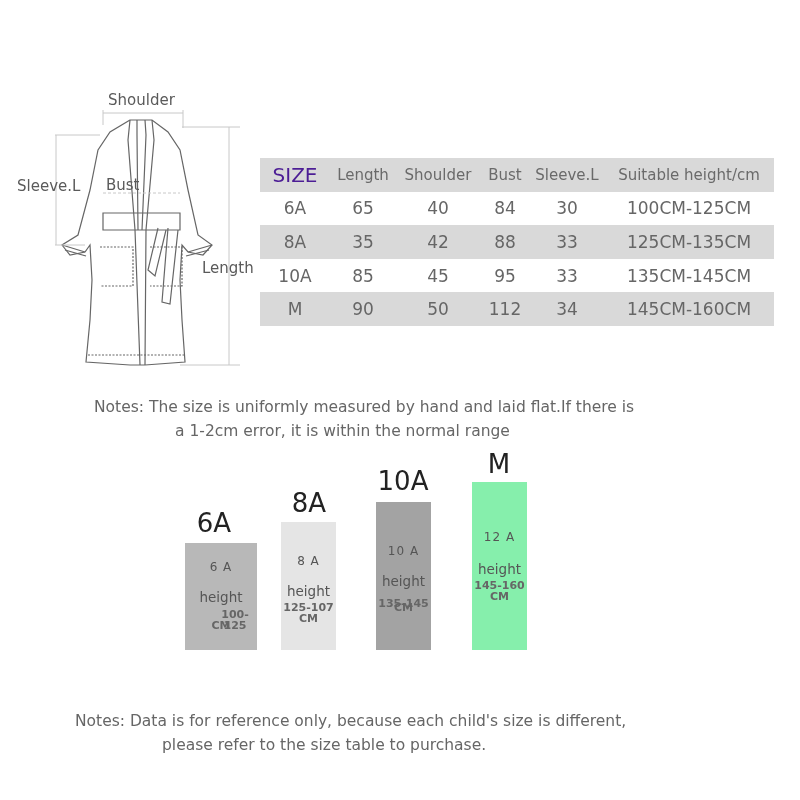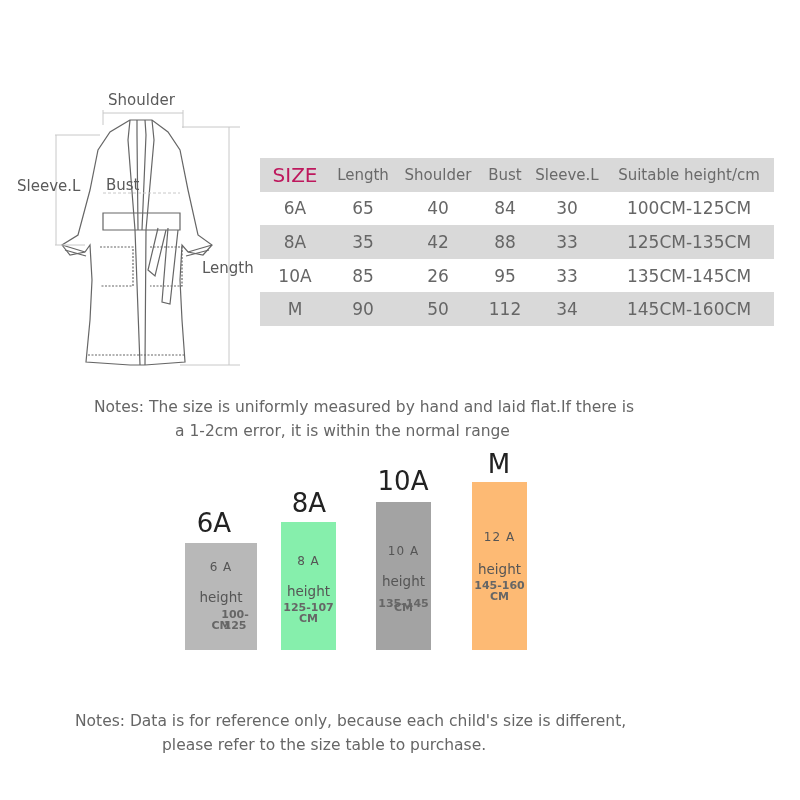--- a/index.html
+++ b/index.html
@@ -4,21 +4,21 @@
 <style>
   html, body { margin:0; padding:0; background:#ffffff; }
   body { width:800px; height:800px; position:relative; overflow:hidden;
          font-family:"DejaVu Sans", sans-serif; color:#555; }
   .abs { position:absolute; }
   .lbl { position:absolute; font-size:15px; color:#5a5a5a; white-space:nowrap; }
   #size-table { position:absolute; left:260px; top:158px; width:514px; border-collapse:collapse; }
   #size-table td { padding:0; text-align:center; font-size:17px; color:#666; height:33.6px; }
   #size-table tr.gray td { background:#d9d9d9; }
   #size-table tr.hdr td { font-size:15px; color:#6a6a6a; }
-  #size-table tr.hdr td.size-h { font-size:20px; color:#be185d; }
+  #size-table tr.hdr td.size-h { font-size:20px; color:#4c1d95; }
   .note { position:absolute; font-size:15.5px; color:#666; white-space:nowrap; }
   .bar { position:absolute; text-align:center; color:#555; }
   .bar .inner { position:absolute; left:0; right:0; text-align:center; }
   .bar-title { position:absolute; font-size:26px; color:#222; text-align:center; }
   .code { font-size:12px; letter-spacing:1px; }
   .hword { font-size:13.5px; line-height:15px; }
   .hrange { font-size:11px; line-height:11px; font-weight:bold; color:#666; }
 </style>
 </head>
 <body>
@@ -87,21 +87,21 @@
     <td>8A</td>
     <td>35</td>
     <td>42</td>
     <td>88</td>
     <td>33</td>
     <td>125CM-135CM</td>
   </tr>
   <tr>
     <td>10A</td>
     <td>85</td>
-    <td>26</td>
+    <td>45</td>
     <td>95</td>
     <td>33</td>
     <td>135CM-145CM</td>
   </tr>
   <tr class="gray">
     <td>M</td>
     <td>90</td>
     <td>50</td>
     <td>112</td>
     <td>34</td>
@@ -117,37 +117,37 @@
 
   <div class="bar-title" style="left:186px;top:508px;width:56px;">6A</div>
   <div class="bar" style="left:185px;top:543px;width:72px;height:107px;background:#b8b8b8;">
     <div class="inner code" style="top:17px;">6 A</div>
     <div class="inner hword" style="top:47px;">height</div>
     <div class="inner hrange" style="top:66px;margin-left:28px;">100-125</div>
     <div class="inner hrange" style="top:77px;">CM</div>
   </div>
 
   <div class="bar-title" style="left:281px;top:488px;width:56px;">8A</div>
-  <div class="bar" style="left:281px;top:522px;width:55px;height:128px;background:#86efac;">
+  <div class="bar" style="left:281px;top:522px;width:55px;height:128px;background:#e5e5e5;">
     <div class="inner code" style="top:32px;">8 A</div>
     <div class="inner hword" style="top:62px;">height</div>
     <div class="inner hrange" style="top:80px;">125-107</div>
     <div class="inner hrange" style="top:91px;">CM</div>
   </div>
 
   <div class="bar-title" style="left:370px;top:466px;width:66px;">10A</div>
   <div class="bar" style="left:376px;top:502px;width:55px;height:148px;background:#a3a3a3;">
     <div class="inner code" style="top:42px;">10 A</div>
     <div class="inner hword" style="top:72px;">height</div>
     <div class="inner hrange" style="top:96px;">135-145</div>
     <div class="inner hrange" style="top:100px;">CM</div>
   </div>
 
   <div class="bar-title" style="left:471px;top:449px;width:56px;">M</div>
-  <div class="bar" style="left:472px;top:482px;width:55px;height:168px;background:#fdba74;">
+  <div class="bar" style="left:472px;top:482px;width:55px;height:168px;background:#86efac;">
     <div class="inner code" style="top:48px;">12 A</div>
     <div class="inner hword" style="top:80px;">height</div>
     <div class="inner hrange" style="top:98px;">145-160</div>
     <div class="inner hrange" style="top:109px;">CM</div>
   </div>
 </div>
 
 <div class="note" style="left:75px;top:712px;text-align:center;">Notes:  Data is for reference only, because each child's size is different,</div>
 <div class="note" style="left:162px;top:736px;">please refer to the size table to purchase.</div>
 

